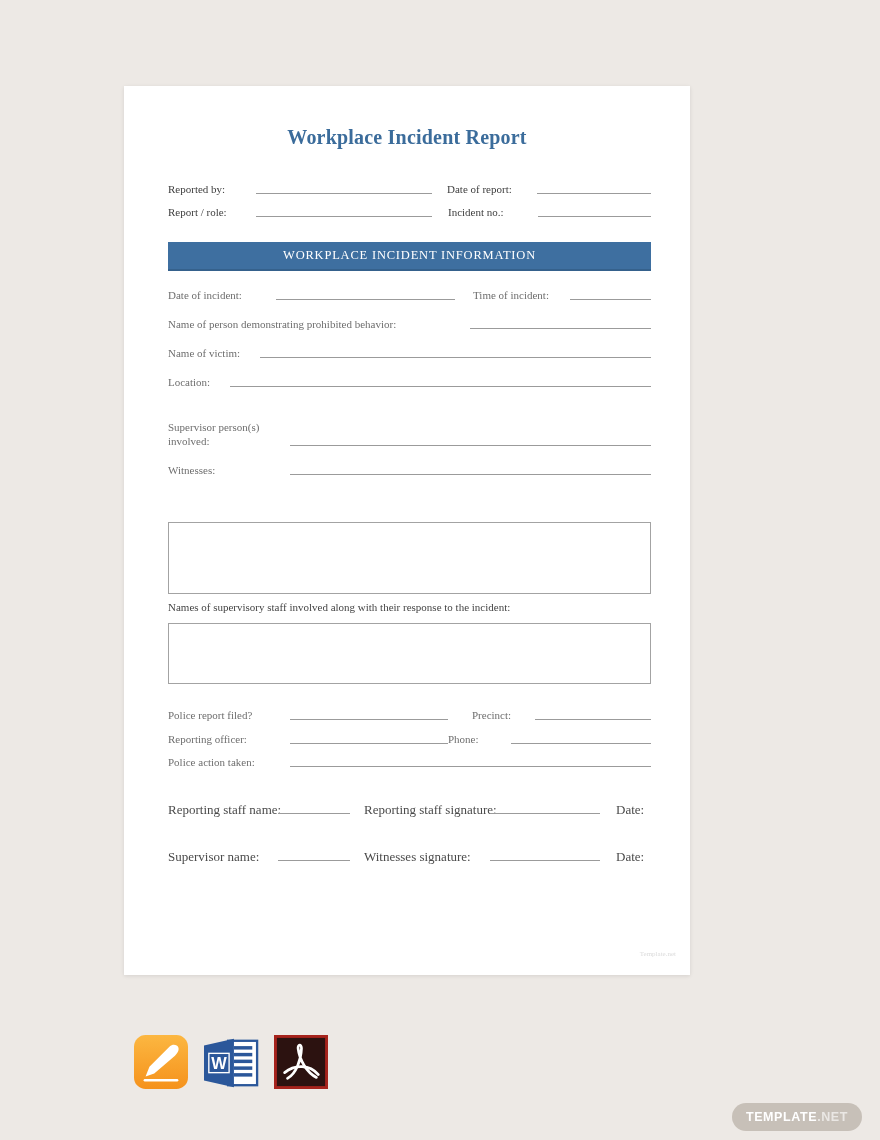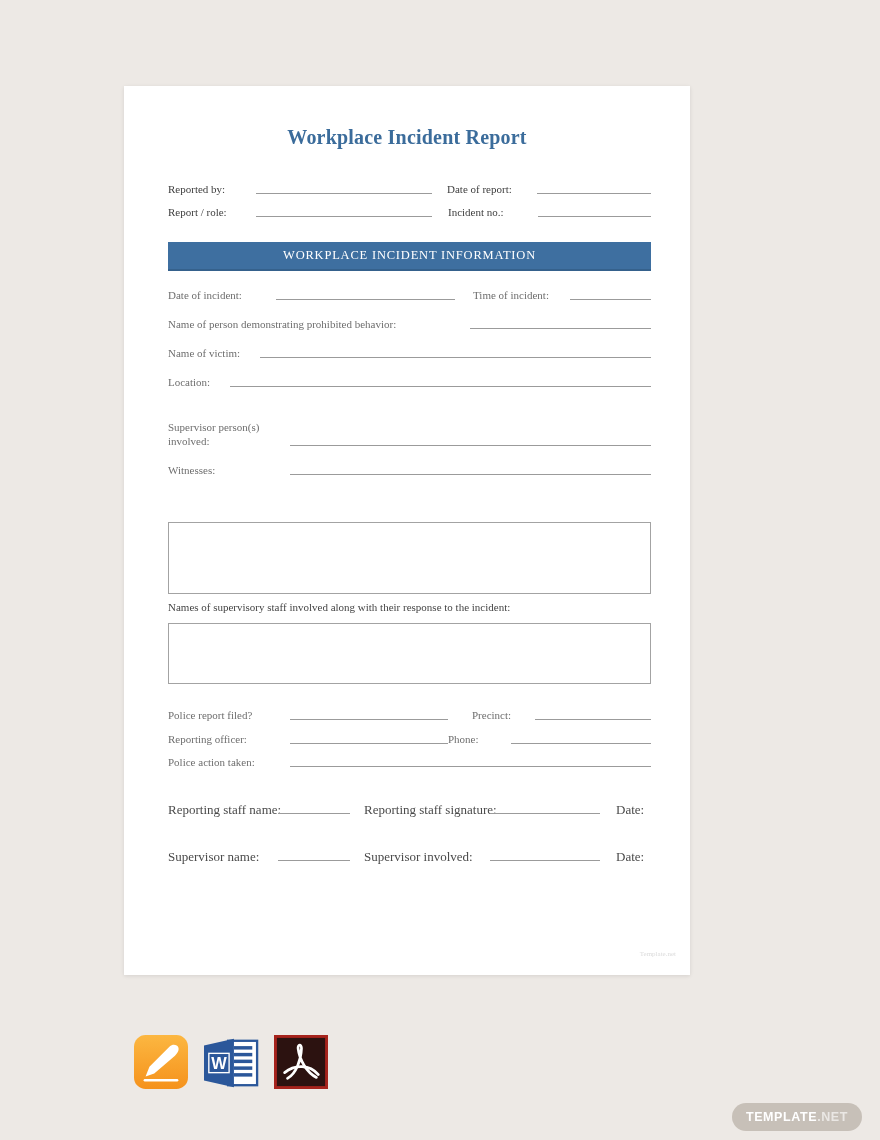--- a/index.html
+++ b/index.html
@@ -129,21 +129,21 @@
     <span class="lbl mid" style="width:110px">Reporting staff name:</span>
     <span class="line" style="width:72px"></span>
     <span class="lbl mid" style="margin-left:14px;width:126px">Reporting staff signature:</span>
     <span class="line" style="width:110px"></span>
     <span class="lbl mid" style="margin-left:16px;width:39px">Date:</span>
     <span class="line grow"></span>
   </div>
   <div class="row sig" style="top:761px">
     <span class="lbl mid" style="width:110px">Supervisor name:</span>
     <span class="line" style="width:72px"></span>
-    <span class="lbl mid" style="margin-left:14px;width:126px">Supervisor involved:</span>
+    <span class="lbl mid" style="margin-left:14px;width:126px">Witnesses signature:</span>
     <span class="line" style="width:110px"></span>
     <span class="lbl mid" style="margin-left:16px;width:39px">Date:</span>
     <span class="line grow"></span>
   </div>
 
   <div class="watermark">Template.net</div>
 </div>
 
 <div class="fmt" style="left:134px;top:1035px">
   <svg width="54" height="54" viewBox="0 0 56 56">

